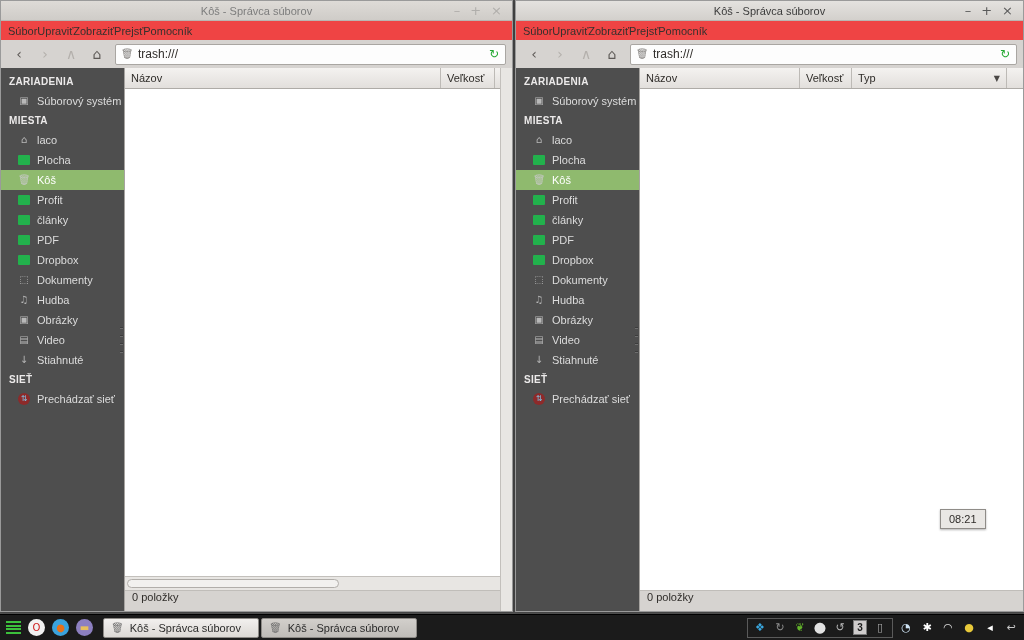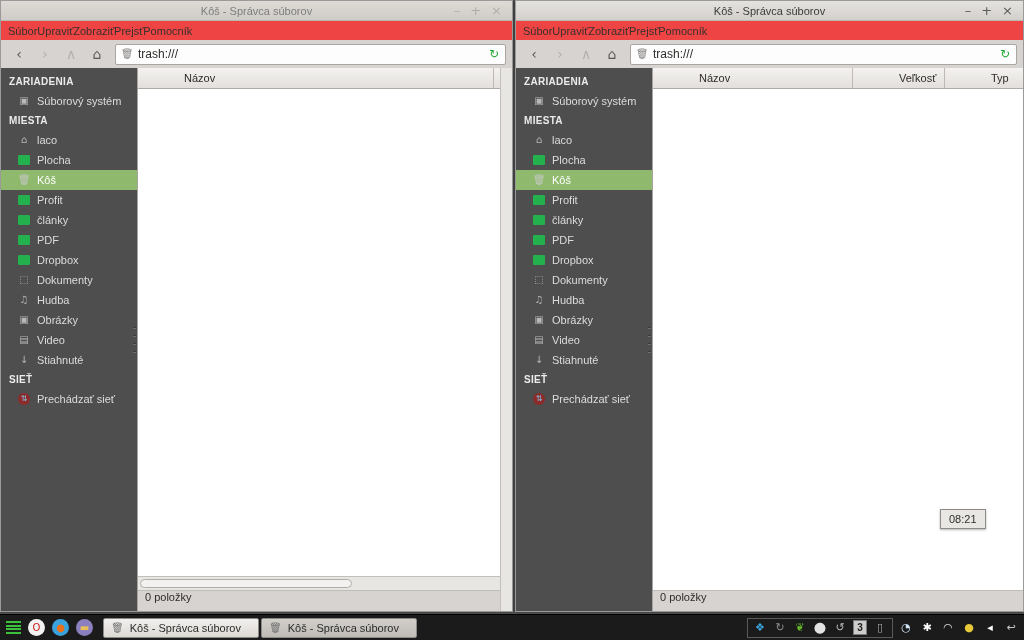--- a/index.html
+++ b/index.html
@@ -91,21 +91,21 @@
     transform: translateY(-50%);
     color: #22a830; font-size: 12px;
     font-family: "DejaVu Sans", sans-serif;
   }
 
   
   .wbody { flex: 1; display: flex; min-height: 0; background: #d6d3d0; }
 
   
   .sidebar {
-    width: 136px; flex: none;
+    width: 123px; flex: none;
     background: #4e4e4e;
     color: #d8d8d8;
     padding-top: 4px;
     overflow: hidden;
     position: relative;
   }
   .grp {
     font-size: 10px; font-weight: bold;
     color: #eceaea; letter-spacing: .3px;
     padding: 4px 0 4px 8px;
@@ -150,21 +150,20 @@
     background: linear-gradient(#f4f2f0, #e2dfdc);
     border-bottom: 1px solid #aeaba7;
   }
   .col {
     display: flex; align-items: center;
     padding: 0 6px;
     font-size: 11px; color: #2f2c29;
     border-right: 1px solid #bdbab6;
     white-space: nowrap; overflow: hidden;
     position: relative;
-    margin-left: 40px;
   }
   .col .sortarrow {
     margin-left: auto; font-size: 8px; color: #4a4745;
     font-family: "DejaVu Sans", sans-serif;
   }
   .filelist {
     flex: 1; background: #ffffff; min-height: 0;
   }
   .hscroll {
     height: 14px; flex: none;

